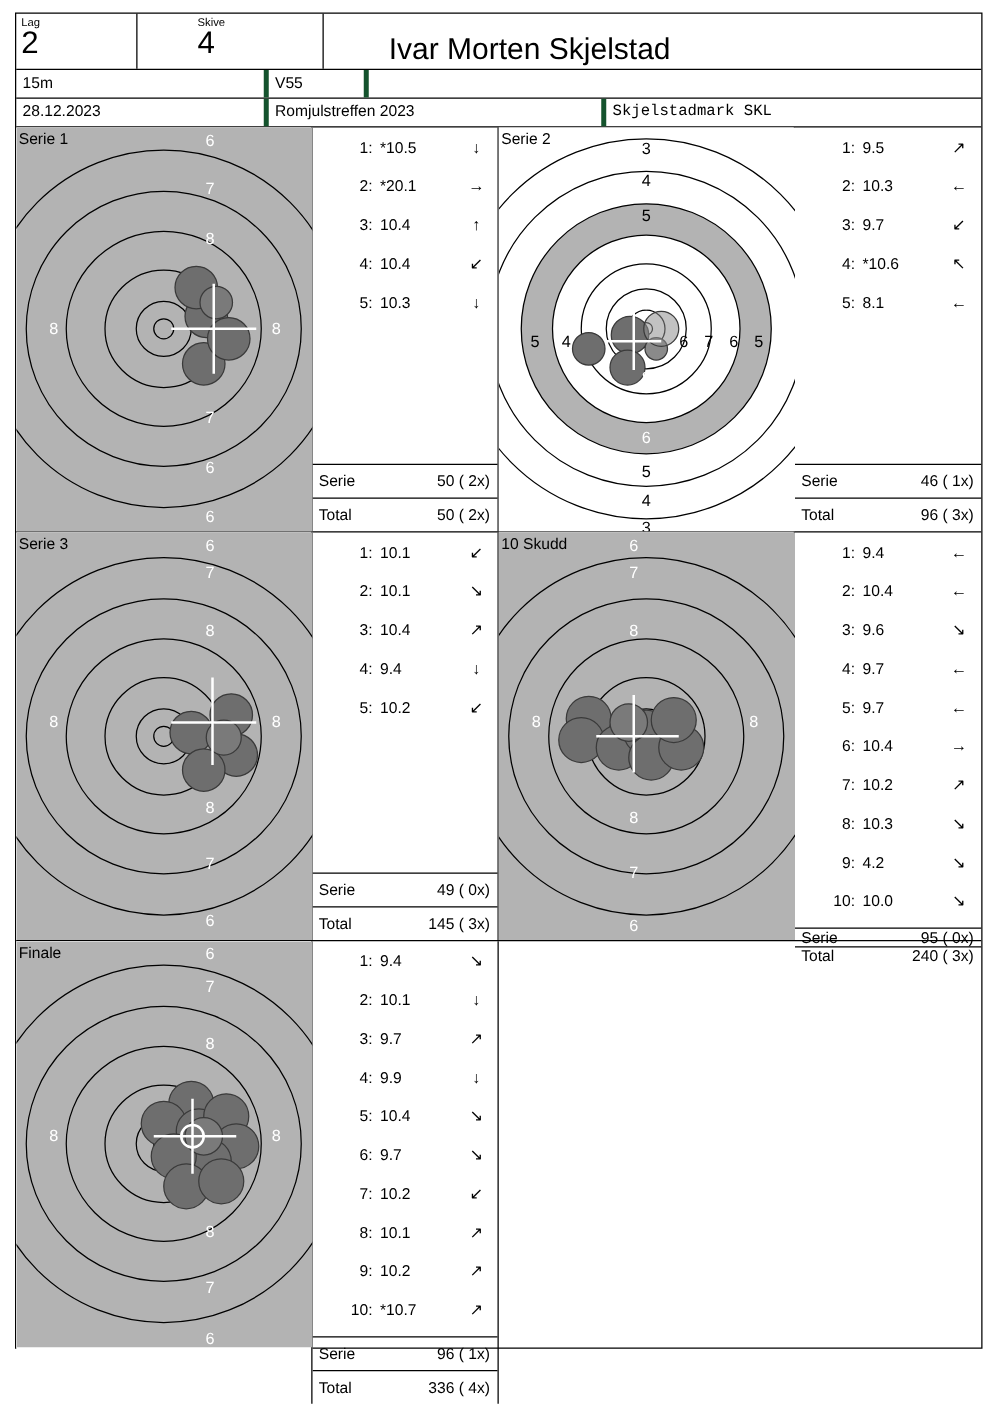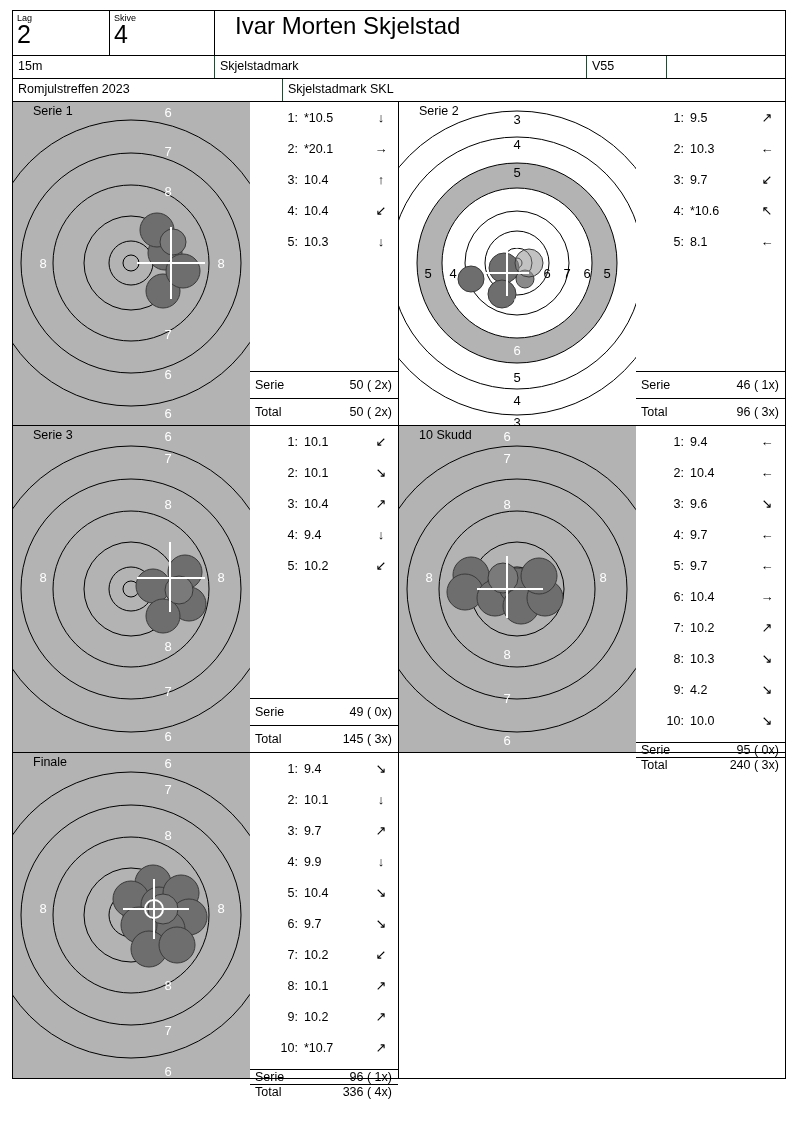--- a/index.html
+++ b/index.html
@@ -1,58 +1,58 @@
 <!DOCTYPE html>
 <html><head>
 <meta charset="utf-8">
 <style>
   html,body{margin:0;padding:0;background:#fff;}
   body{width:800px;height:1130px;font-family:"Liberation Sans",sans-serif;color:#000;}
   .page{position:relative;width:800px;height:1130px;box-sizing:border-box;padding:10px 12px 0 12px;}
   .sheet{border:1px solid #000;width:774px;box-sizing:border-box;}
 
   
-  .hdr-row1{display:flex;border-bottom:1px solid #000;height:44px;}
+  .hdr-row1{display:flex;border-bottom:1px solid #000;height:44px;gap:44px;}
   .hdr-cell{border-right:1px solid #000;box-sizing:border-box;position:relative;}
   .hdr-lag{width:97px;padding:2px 4px;}
   .hdr-skive{width:105px;padding:2px 4px;}
-  .hdr-name{flex:1;padding:2px 8px;display:flex;align-items:flex-start;border-right:none;margin-left:12px;}
+  .hdr-name{flex:1;padding:2px 8px;display:flex;align-items:flex-end;border-right:none;}
   .mini-lab{font-size:9px;line-height:10px;}
   .big-num{font-size:25px;line-height:26px;font-weight:normal;margin-top:-2px;}
   .athlete{font-size:24px;line-height:26px;}
 
   .hdr-row2{display:flex;border-bottom:1px solid #000;height:22px;font-size:12.5px;}
   .hdr-row3{display:flex;border-bottom:1px solid #000;height:22px;font-size:12.5px;}
-  .c{box-sizing:border-box;border-right:1px solid #14532d;padding:3px 5px;overflow:hidden;white-space:nowrap;}
+  .c{box-sizing:border-box;border-right:4px solid #14532d;padding:3px 5px;overflow:hidden;white-space:nowrap;}
   .c.last{border-right:none;}
   .w-dist{width:202px;}
   .w-club{width:372px;}
   .w-class{width:80px;}
   .w-rest{flex:1;}
   .w-date{width:202px;}
   .w-comp{width:270px;}
-  .w-org{flex:1;}
+  .w-org{flex:1;font-family:Liberation Mono, monospace;}
 
   
   .band{display:flex;border-bottom:1px solid #000;}
-  .band.lastband{border-bottom:none;}
+  .band.lastband{border-bottom:none;flex-direction:column;}
   .half{width:50%;box-sizing:border-box;display:flex;}
   .half.left{border-right:1px solid #000;}
   .tcol{width:237px;box-sizing:border-box;border-right:1px solid #000;position:relative;background:#fff;}
   .scol{width:149px;box-sizing:border-box;display:flex;flex-direction:column;}
   .shots{flex:1;padding-top:6px;}
   .shotrow{display:flex;font-size:12.5px;line-height:20px;height:31px;align-items:flex-start;}
   .s-idx{width:48px;text-align:right;padding-right:6px;}
   .s-val{width:62px;text-align:left;}
   .s-arr{width:30px;text-align:center;font-size:13px;}
   .sumrow{border-top:1px solid #000;display:flex;font-size:12.5px;height:26px;align-items:center;}
   .sum-lab{width:60px;padding-left:5px;}
   .sum-val{flex:1;text-align:right;padding-right:6px;}
 
-  .serielabel{position:absolute;left:20px;top:2px;font-size:12.5px;z-index:5;color:#000;}
+  .serielabel{position:absolute;left:2px;top:2px;font-size:12.5px;z-index:5;color:#000;}
 
   
   .target{position:relative;width:237px;height:100%;overflow:hidden;}
   .ringnum{position:absolute;font-size:13px;color:#fff;transform:translate(-50%,-50%);}
   .ringnum.dark{color:#000;}
 
   
   .footer{display:flex;justify-content:space-between;font-size:9.5px;padding:6px 14px 0 14px;width:774px;box-sizing:border-box;}
 
   svg{display:block;}
@@ -72,26 +72,26 @@
         <div class="mini-lab">Skive</div>
         <div class="big-num">4</div>
       </div>
       <div class="hdr-cell hdr-name">
         <div class="athlete">Ivar Morten Skjelstad</div>
       </div>
     </div>
 
     <div class="hdr-row2">
       <div class="c w-dist">15m</div>
-      <div class="c w-club">Skjelstadmark</div>
       <div class="c w-class">V55</div>
       <div class="c w-rest last"></div>
     </div>
 
     <div class="hdr-row3">
+      <div class="c w-date">28.12.2023</div>
       <div class="c w-comp">Romjulstreffen 2023</div>
       <div class="c w-org last">Skjelstadmark SKL</div>
     </div>
 
     <div class="band" style="height:323px;">
 
       <div class="half left">
         <div class="tcol">
           <div class="serielabel">Serie 1</div>
           <div class="target">

